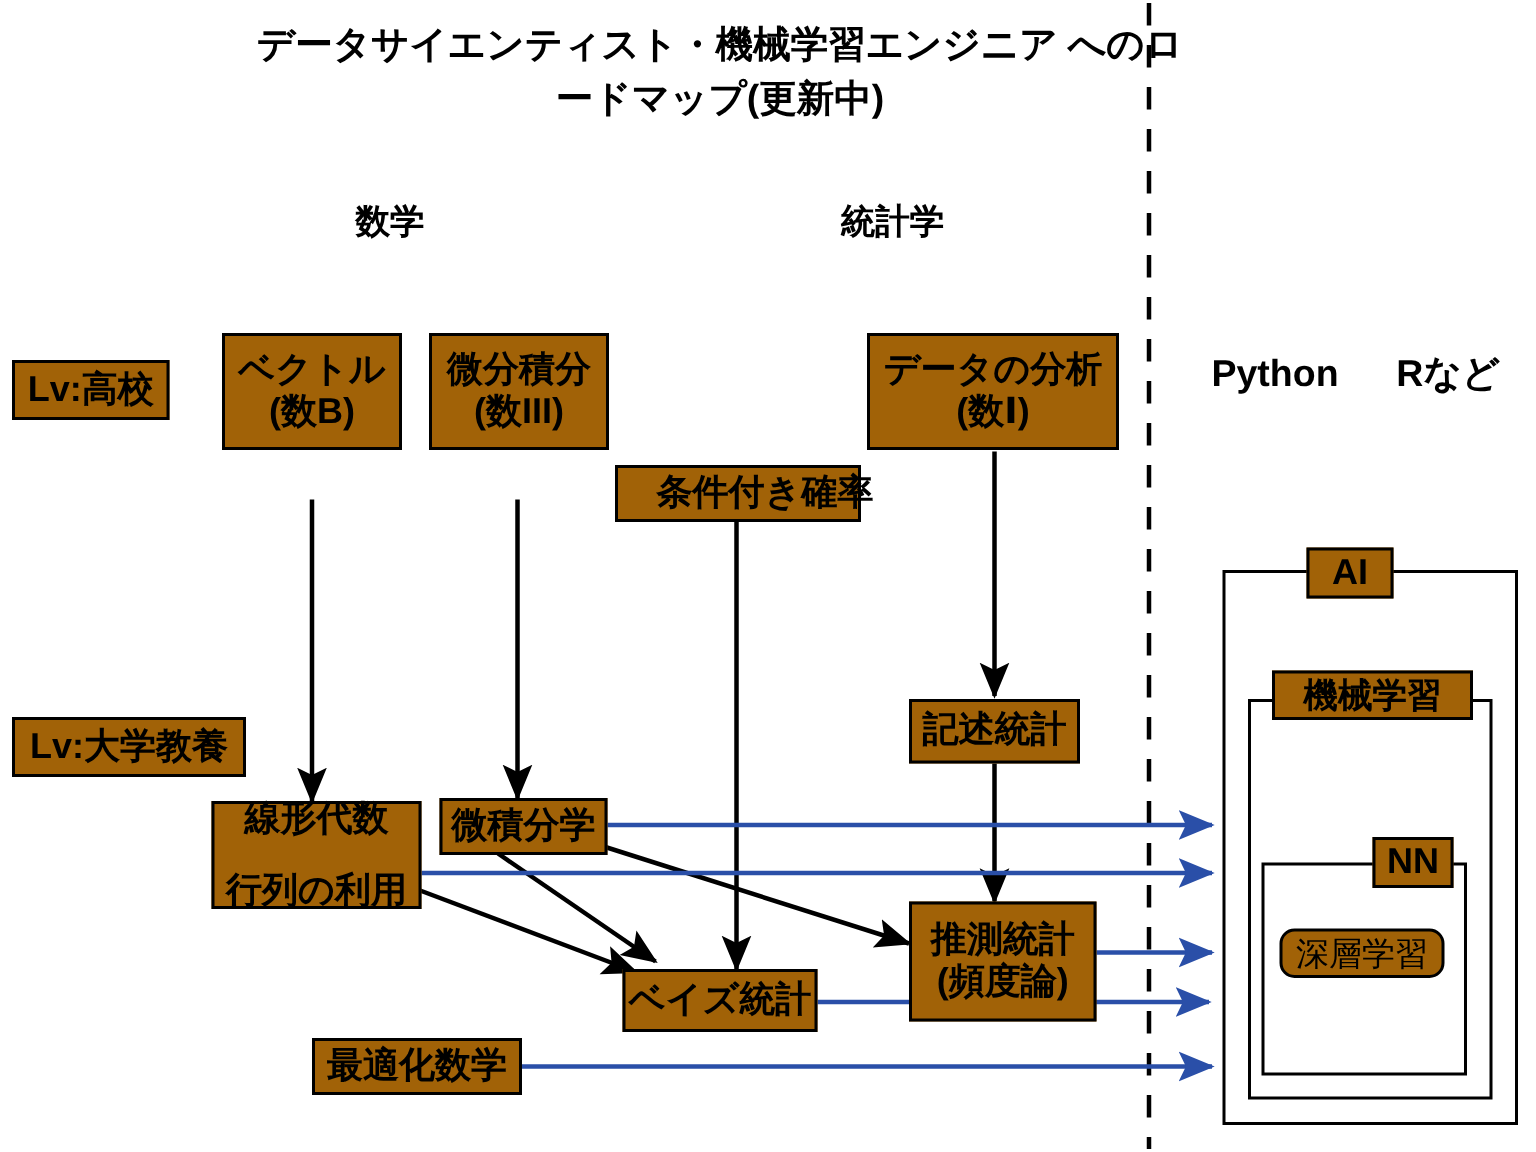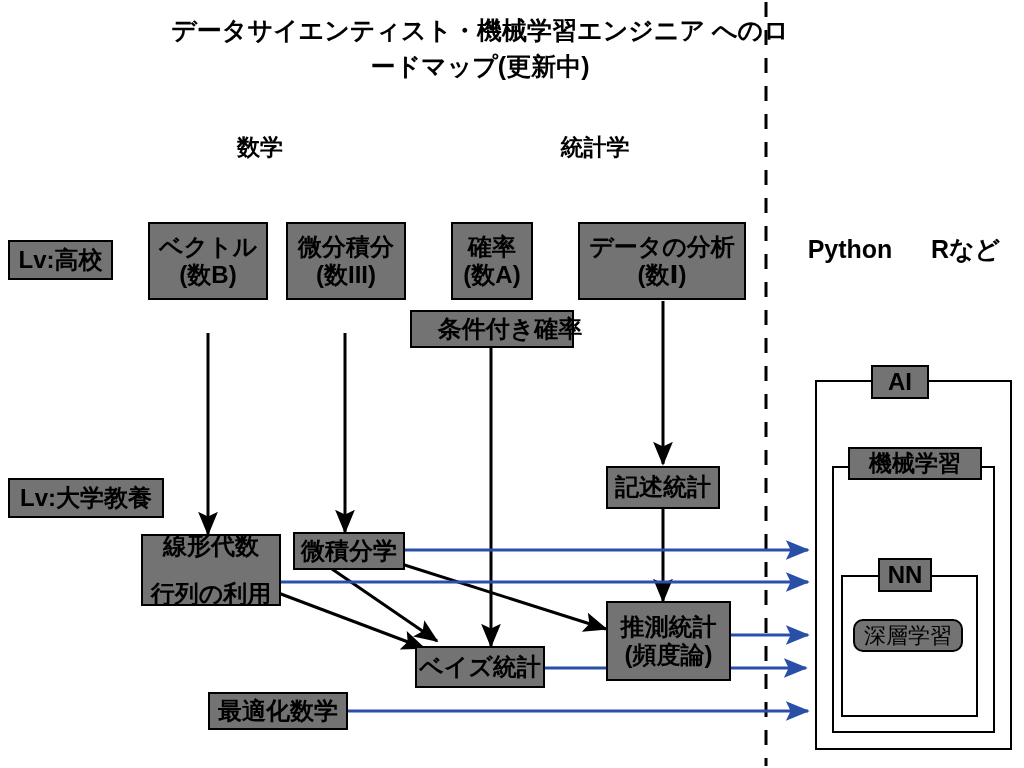--- a/index.html
+++ b/index.html
@@ -1,21 +1,21 @@
 <!DOCTYPE html>
 <html><head>
 <meta charset="utf-8">
 <style>
   html,body{margin:0;padding:0;background:#fff;}
   body{width:1024px;height:768px;overflow:hidden;
        font-family:"Liberation Sans","DejaVu Sans",sans-serif;color:#000;}
   #stage{position:relative;width:1024px;height:768px;background:#fff;}
   #wires{position:absolute;left:0;top:0;width:1024px;height:768px;}
 
-  .node{position:absolute;box-sizing:border-box;background:#737373;
+  .node{position:absolute;box-sizing:border-box;background:#a16207;
         display:flex;flex-direction:column;align-items:center;justify-content:center;
         text-align:center;line-height:1.18;}
   .boxed{border:2.5px solid #000;}
   .plain{border:0;background:transparent;}
   .node span{display:block;white-space:nowrap;}
 
   .t-title{position:absolute;left:160px;top:12px;width:640px;text-align:center;
            font-size:25px;font-weight:bold;line-height:1.45;}
   .t-col{position:absolute;font-size:23px;font-weight:bold;text-align:center;}
 
@@ -82,24 +82,20 @@
   </div>
 
   <div class="node boxed fs24" style="left:148px;top:222px;width:120px;height:78px;">
     <span>ベクトル</span>
     <span>(数B)</span>
   </div>
   <div class="node boxed fs24" style="left:286px;top:222px;width:120px;height:78px;">
     <span>微分積分</span>
     <span>(数III)</span>
   </div>
-  <div class="node boxed fs24" style="left:451px;top:222px;width:82px;height:78px;">
-    <span>確率</span>
-    <span>(数A)</span>
-  </div>
   <div class="node boxed fs24" style="left:578px;top:222px;width:168px;height:78px;">
     <span>データの分析</span>
     <span>(数Ⅰ)</span>
   </div>
 
   <div class="node plain fs25" style="left:800px;top:230px;width:100px;height:40px;">
     <span>Python</span>
   </div>
   <div class="node plain fs25" style="left:918px;top:230px;width:95px;height:40px;">
     <span>Rなど</span>
@@ -134,21 +130,21 @@
   <div class="node boxed fs24 tag" style="left:871px;top:365px;width:58px;height:34px;">
     <span>AI</span>
   </div>
 
   <div class="container-box" style="left:832px;top:466px;width:159px;height:263px;"></div>
   <div class="node boxed fs23 tag" style="left:848px;top:447px;width:134px;height:33px;">
     <span>機械学習</span>
   </div>
 
   <div class="container-box" style="left:841px;top:575px;width:133px;height:138px;"></div>
-  <div class="node boxed fs24 tag" style="left:878px;top:558px;width:54px;height:34px;">
+  <div class="node boxed fs24 tag" style="left:915px;top:558px;width:54px;height:34px;">
     <span>NN</span>
   </div>
 
   <div class="node boxed fs22 tag" style="left:853px;top:619px;width:110px;height:33px;">
     <span>深層学習</span>
   </div>
 
 </div>
 
 </body></html>

